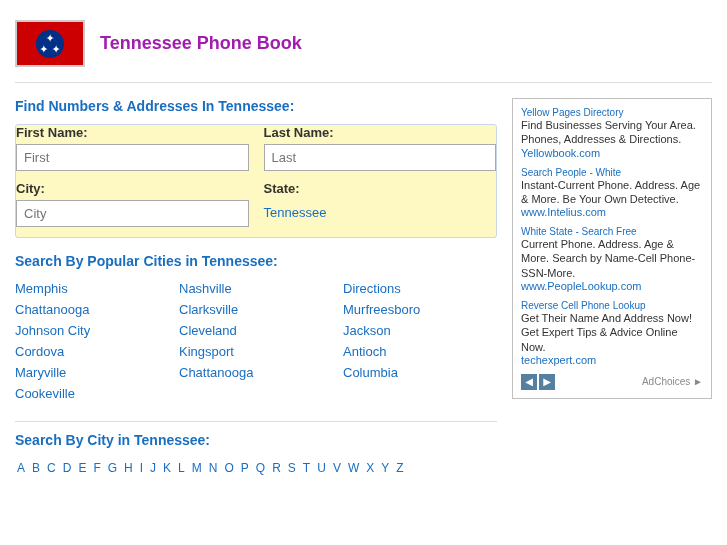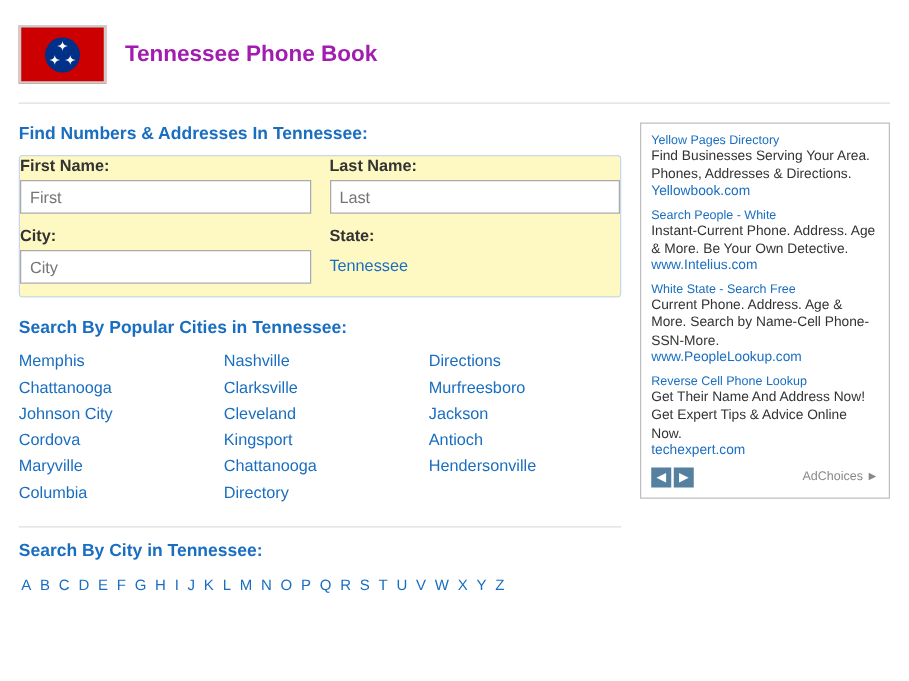--- a/index.html
+++ b/index.html
@@ -263,23 +263,22 @@
           <a class="city-link" href="#">Clarksville</a>
           <a class="city-link" href="#">Murfreesboro</a>
           <a class="city-link" href="#">Johnson City</a>
           <a class="city-link" href="#">Cleveland</a>
           <a class="city-link" href="#">Jackson</a>
           <a class="city-link" href="#">Cordova</a>
           <a class="city-link" href="#">Kingsport</a>
           <a class="city-link" href="#">Antioch</a>
           <a class="city-link" href="#">Maryville</a>
           <a class="city-link" href="#">Chattanooga</a>
-          <a class="city-link" href="#">Hendersonville</a>
           <a class="city-link" href="#">Columbia</a>
-          <a class="city-link" href="#">Directory</a>
+          <a class="city-link" href="#">Cookeville</a>
         </div>
 
       <hr class="divider">
 
       <div class="alpha-section">
         <div class="section-title">Search By City in Tennessee:</div>
         <div class="alpha-links" id="alphabet-links">
 
         <a class="alpha-link" href="#">A</a>
             <a class="alpha-link" href="#">B</a>

